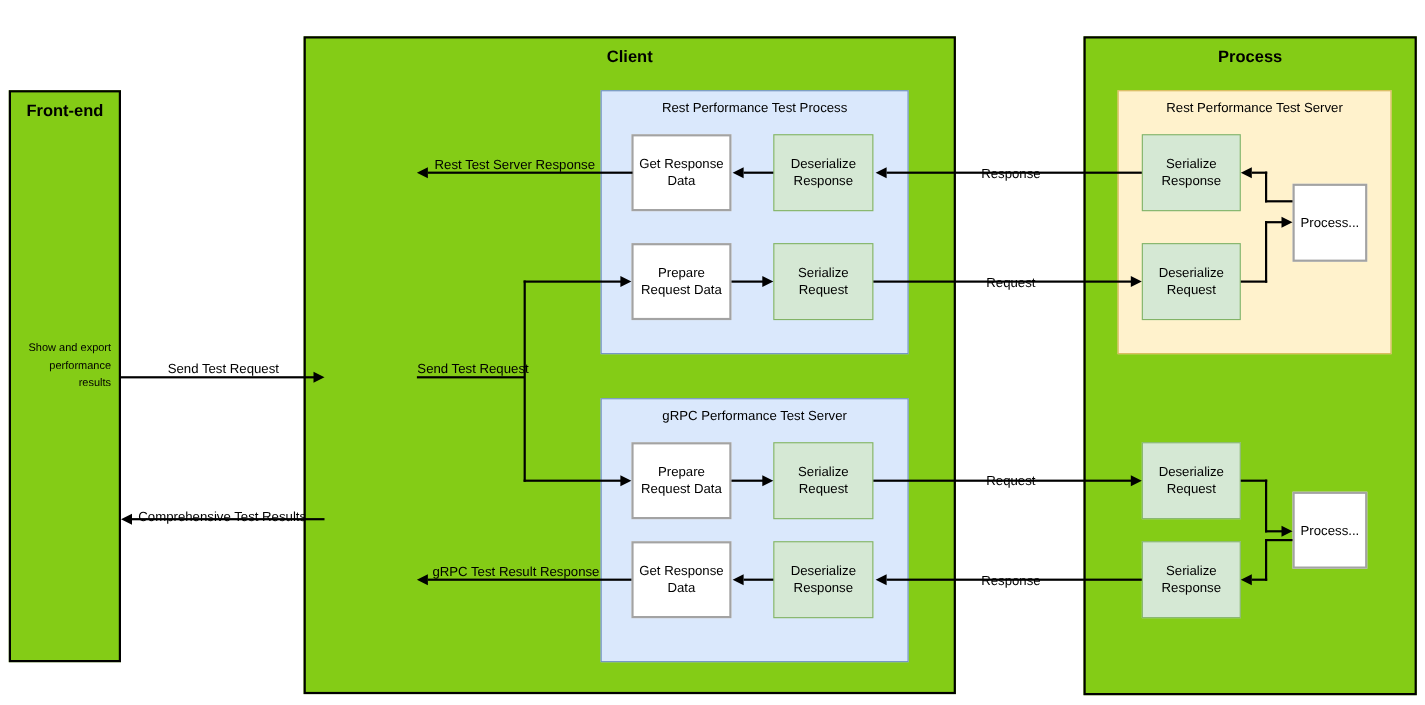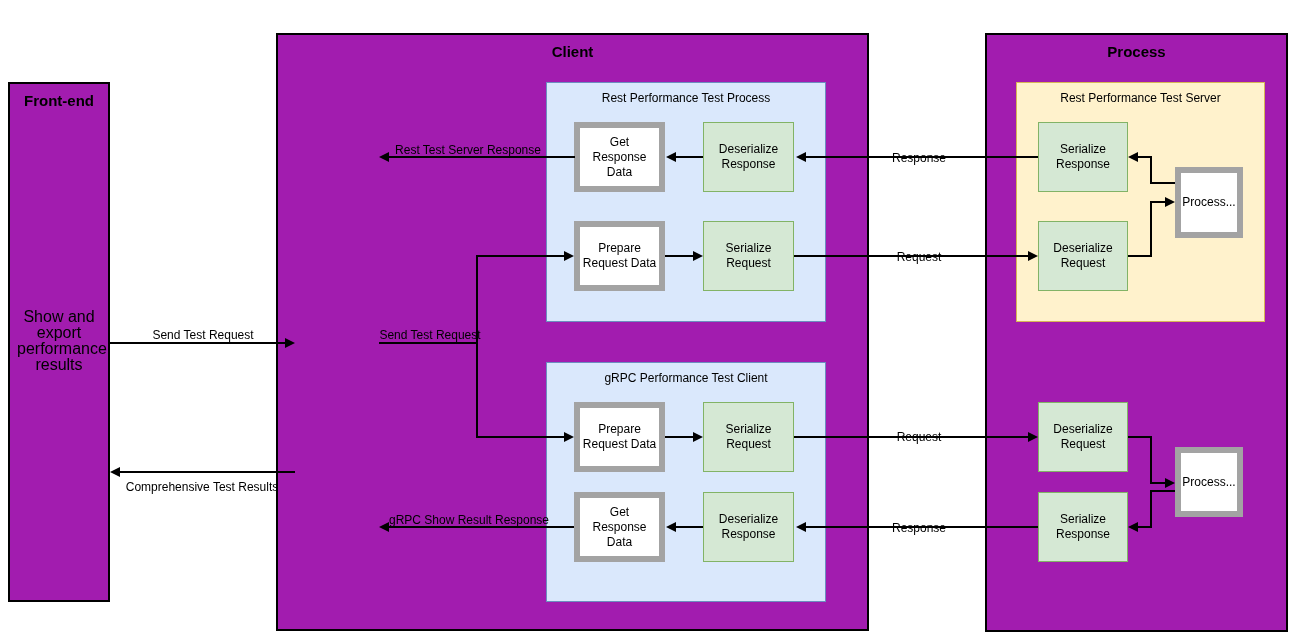--- a/index.html
+++ b/index.html
@@ -1,32 +1,32 @@
 <!DOCTYPE html>
 <html style="--client-group-fill: #dae8fc; --client-group-stroke: #6c8ebf; --process-green-fill: #d5e8d4; --process-green-stroke: #82b366; --server-group-fill: #fff2cc; --server-group-stroke: #d6b656; --line: #000000;"><head>
 <meta charset="utf-8">
 <style>
   html,body{margin:0;padding:0;background:#ffffff;}
   #canvas{
     position:relative;width:1295px;height:641px;background:#ffffff;
     font-family:"Liberation Sans","DejaVu Sans",sans-serif;color:#000;
     overflow:hidden;
   }
-  .box{position:absolute;box-sizing:border-box;background:#a21caf;}
+  .box{position:absolute;box-sizing:border-box;background:#84cc16;}
   .black-box{border:2px solid #000000;}
   .container-title{font-weight:bold;font-size:15px;text-align:center;padding-top:8px;}
   .group{position:absolute;box-sizing:border-box;}
   .group.blue{background:var(--client-group-fill,#dae8fc);border:1px solid var(--client-group-stroke,#6c8ebf);}
   .group.yellow{background:var(--server-group-fill,#fff2cc);border:1px solid var(--server-group-stroke,#d6b656);}
   .group-title{font-size:12px;text-align:center;padding-top:8px;}
   .node{
     position:absolute;box-sizing:border-box;display:flex;align-items:center;justify-content:center;
     text-align:center;font-size:12px;line-height:15px;padding:2px;
   }
-  .node.white{background:#ffffff;border:6px solid #a3a3a3;}
+  .node.white{background:#ffffff;border:2px solid #a3a3a3;}
   .node.green{background:var(--process-green-fill,#d5e8d4);border:1px solid var(--process-green-stroke,#82b366);}
   .center-label{
     position:absolute;display:flex;align-items:center;justify-content:center;
     text-align:center;font-size:12px;line-height:16px;
   }
   .hl{position:absolute;height:2px;background:var(--line,#000000);}
   .vl{position:absolute;width:2px;background:var(--line,#000000);}
   .ah{position:absolute;width:0;height:0;}
   .ah.r{border-left:10px solid var(--line,#000000);border-top:5px solid transparent;border-bottom:5px solid transparent;}
   .ah.l{border-right:10px solid var(--line,#000000);border-top:5px solid transparent;border-bottom:5px solid transparent;}
@@ -43,35 +43,35 @@
   <div class="box black-box" style="left:276px;top:33px;width:593px;height:598px">
     <div class="container-title">Client</div>
   </div>
 
   <div class="box black-box" style="left:985px;top:33px;width:303px;height:599px">
     <div class="container-title">Process</div>
   </div>
 
   <div class="box black-box" style="left:8px;top:82px;width:102px;height:520px">
     <div class="container-title">Front-end</div>
-    <div style="position:absolute;left:7px;top:225px;width:84px;text-align:center;font-size:16px;line-height:16px">Show and export performance results</div>
+    <div style="position:absolute;left:7px;top:225px;width:84px;text-align:right;font-size:10px;line-height:16px">Show and export performance results</div>
   </div>
 
 
   <div class="group blue" style="left:546px;top:82px;width:280px;height:240px">
     <div class="group-title">Rest Performance Test Process</div>
   </div>
 
   <div class="node white" style="left:574px;top:122px;width:91px;height:70px">Get Response Data</div>
   <div class="node green" style="left:703px;top:122px;width:91px;height:70px">Deserialize Response</div>
   <div class="node white" style="left:574px;top:221px;width:91px;height:70px">Prepare Request Data</div>
   <div class="node green" style="left:703px;top:221px;width:91px;height:70px">Serialize Request</div>
 
   <div class="group blue" style="left:546px;top:362px;width:280px;height:240px">
-    <div class="group-title">gRPC Performance Test Client</div>
+    <div class="group-title">gRPC Performance Test Server</div>
   </div>
 
   <div class="node white" style="left:574px;top:402px;width:91px;height:70px">Prepare Request Data</div>
   <div class="node green" style="left:703px;top:402px;width:91px;height:70px">Serialize Request</div>
   <div class="node white" style="left:574px;top:492px;width:91px;height:70px">Get Response Data</div>
   <div class="node green" style="left:703px;top:492px;width:91px;height:70px">Deserialize Response</div>
 
   <div class="group yellow" style="left:1016px;top:82px;width:249px;height:240px">
     <div class="group-title">Rest Performance Test Server</div>
   </div>
@@ -138,22 +138,22 @@
 
   <div class="hl" style="left:1150px;top:490px;width:25px"></div>
   <div class="vl" style="left:1150px;top:490px;height:38px"></div>
   <div class="hl" style="left:1138px;top:526px;width:14px"></div>
   <div class="ah l" style="left:1128px;top:522px"></div>
 
   <div class="hl" style="left:389px;top:526px;width:185px"></div>
   <div class="ah l" style="left:379px;top:522px"></div>
 
   <span class="edge-label" style="left:203px;top:328px">Send Test Request</span>
-  <span class="edge-label" style="left:202px;top:480px">Comprehensive Test Results</span>
+  <span class="edge-label" style="left:202px;top:463px">Comprehensive Test Results</span>
   <span class="edge-label" style="left:468px;top:143px">Rest Test Server Response</span>
   <span class="edge-label" style="left:430px;top:328px">Send Test Request</span>
-  <span class="edge-label" style="left:469px;top:513px">gRPC Show Result Response</span>
+  <span class="edge-label" style="left:469px;top:513px">gRPC Test Result Response</span>
   <span class="edge-label" style="left:919px;top:151px">Response</span>
   <span class="edge-label" style="left:919px;top:250px">Request</span>
   <span class="edge-label" style="left:919px;top:430px">Request</span>
   <span class="edge-label" style="left:919px;top:521px">Response</span>
 
 </div>
 
 </body></html>

